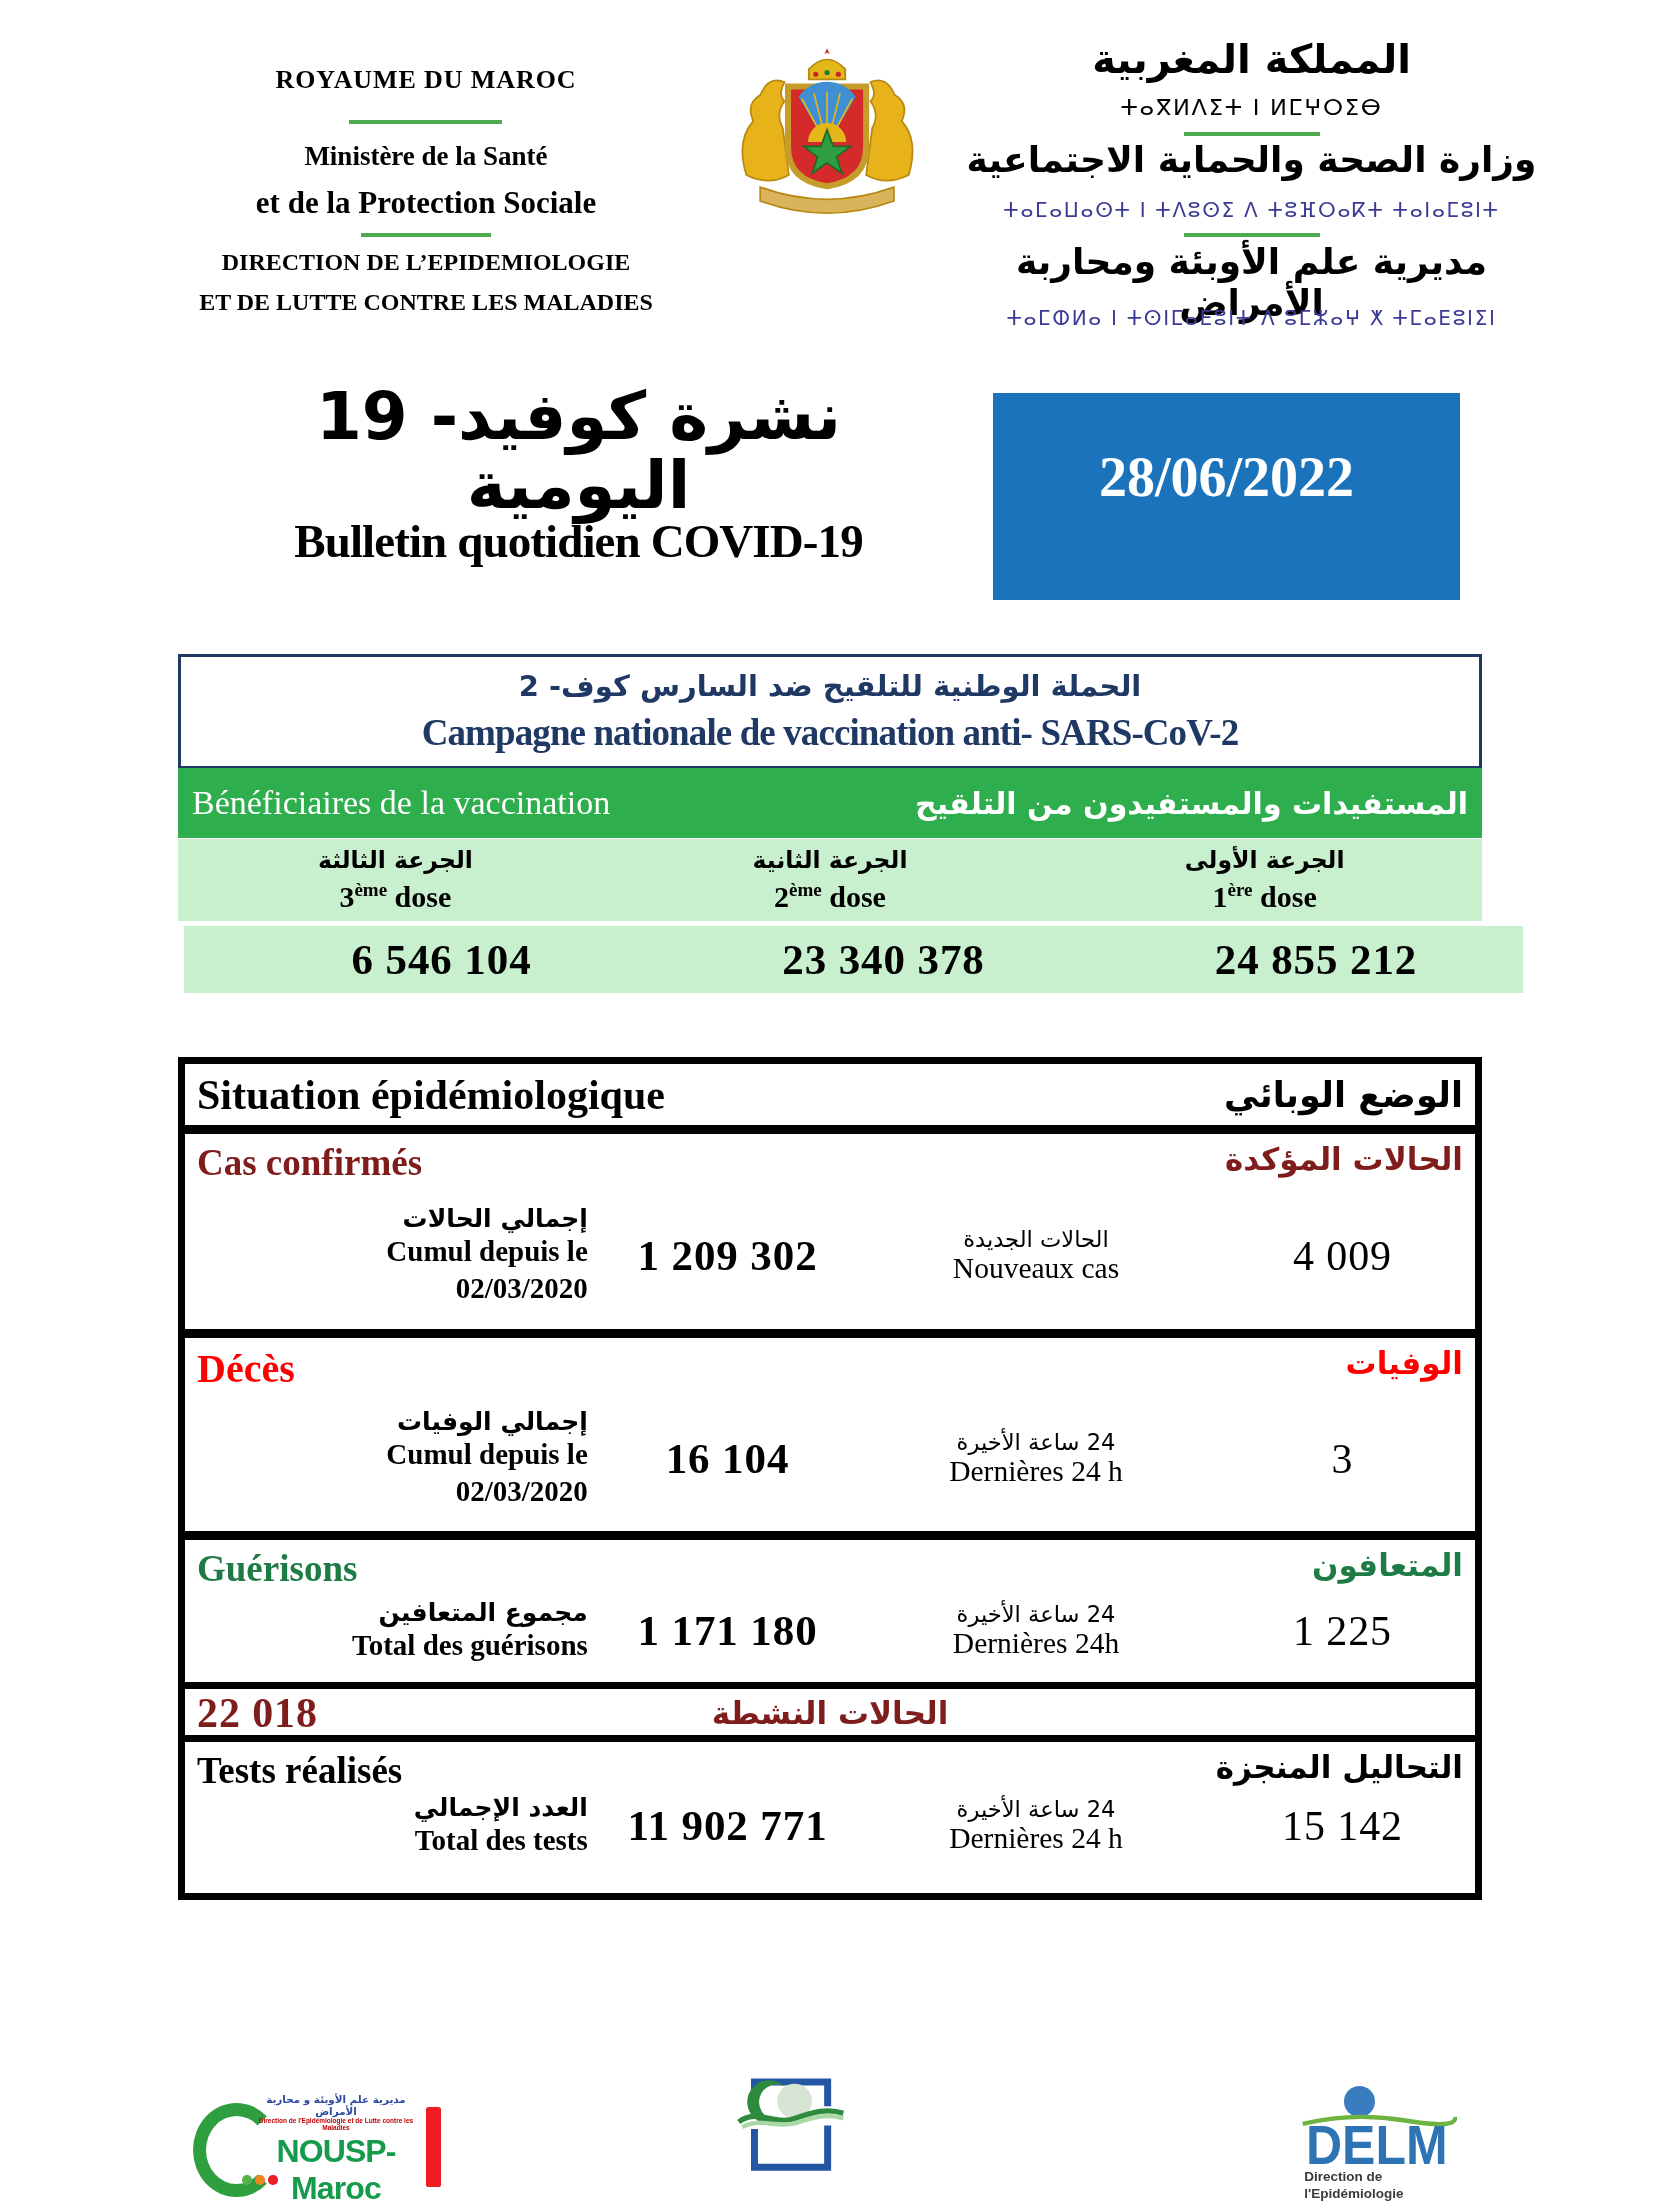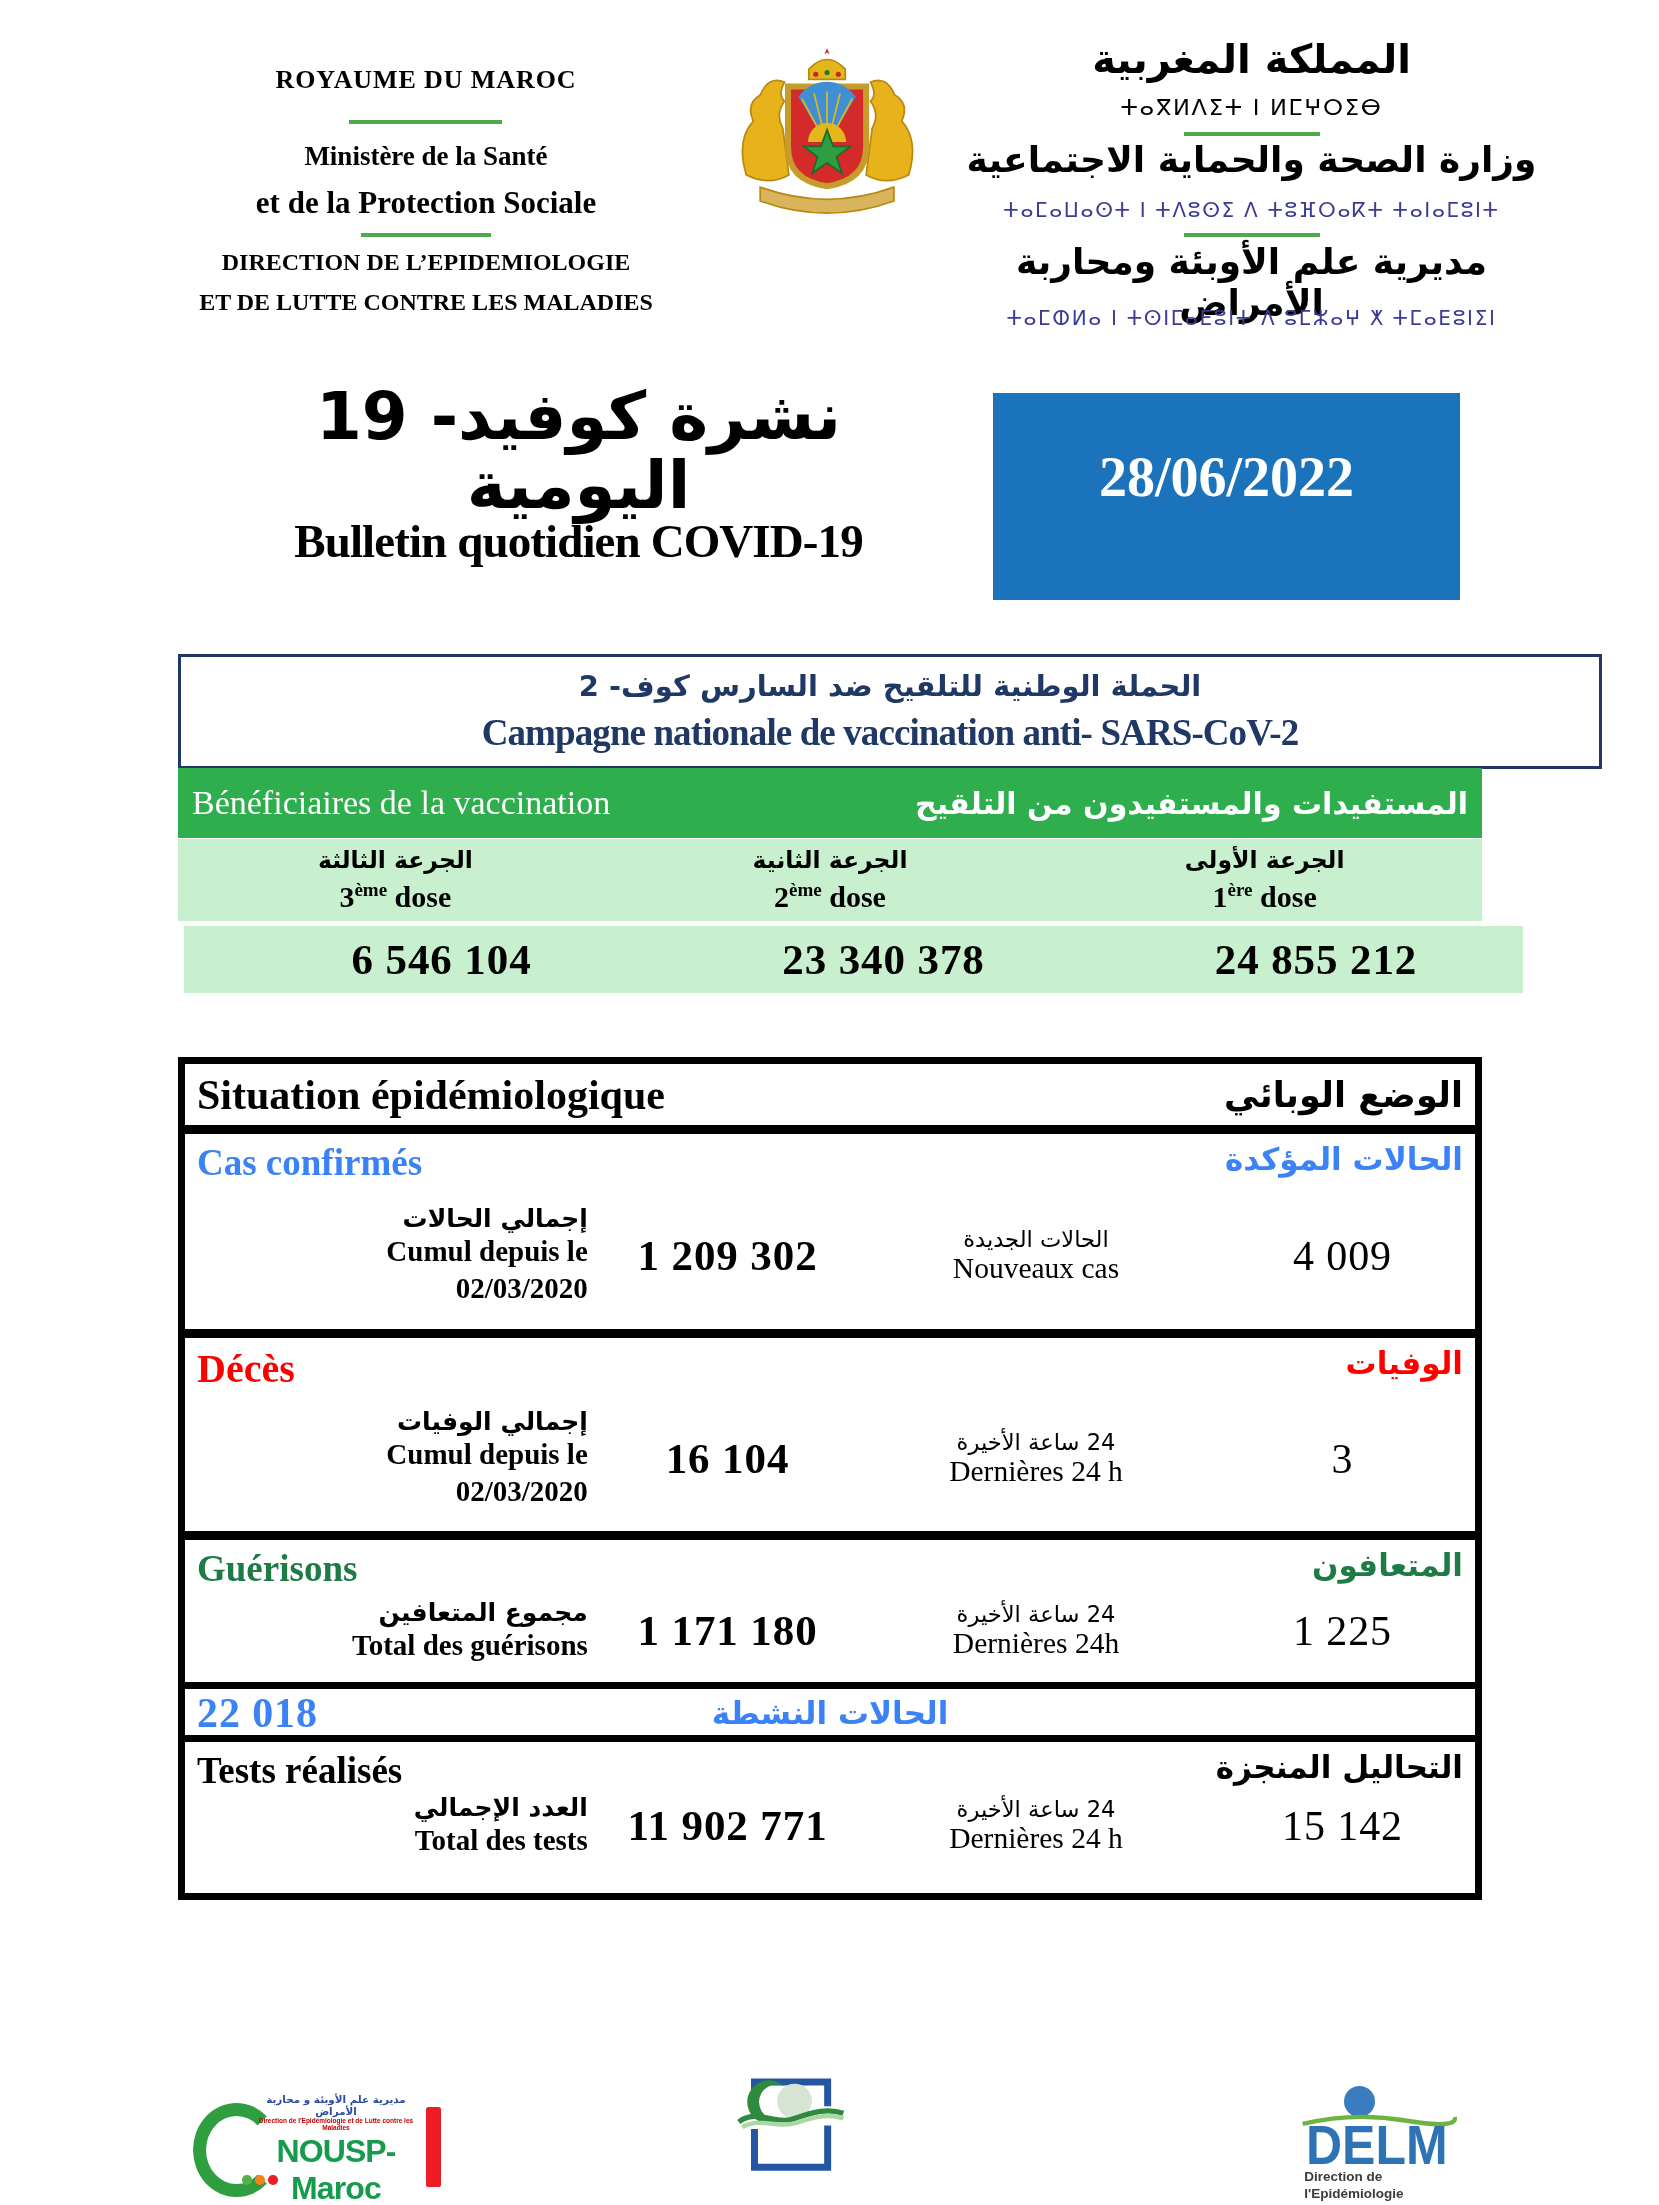--- a/index.html
+++ b/index.html
@@ -32,21 +32,21 @@
   .hr-dirtif{position:absolute;top:282px;left:0;width:100%;text-align:center;font-size:20px;color:#3B3B96;}
 
   
   .title-ar{left:196px;top:382px;width:765px;text-align:center;font-size:66px;font-weight:bold;line-height:1.05;}
   .title-fr{left:196px;top:514px;width:765px;text-align:center;font-size:47px;font-weight:bold;letter-spacing:-0.9px;}
   .date-box{left:993px;top:393px;width:467px;height:207px;background:#1B74BB;display:flex;align-items:center;justify-content:center;}
   .date-txt{color:#fff;font-size:56px;font-weight:bold;margin-bottom:40px;
             font-family:"Liberation Serif",serif;}
 
   
-  .vacc-box{left:178px;top:654px;width:1424px;height:115px;border:3.5px solid #1F3864;box-sizing:border-box;
+  .vacc-box{left:178px;top:654px;width:1304px;height:115px;border:3.5px solid #1F3864;box-sizing:border-box;
             display:flex;flex-direction:column;align-items:center;justify-content:center;}
   .vacc-ar{color:#1F3864;font-size:29px;font-weight:bold;margin-bottom:8.7px;}
   .vacc-fr{color:#1F3864;font-size:37px;font-weight:bold;letter-spacing:-0.9px;}
   .green-bar{left:178px;top:768px;width:1304px;height:70px;background:#2FAE4D;box-sizing:border-box;
              display:flex;align-items:center;justify-content:space-between;padding:0 14px;}
   .gb-fr{color:#fff;font-size:34px;}
   .gb-ar{color:#fff;font-size:30px;font-weight:bold;}
   .dose-band{left:178px;top:839px;width:1304px;height:82px;background:#C8F0CE;display:grid;
              grid-template-columns:1fr 1fr 1fr;}
   .dose-col{display:flex;flex-direction:column;align-items:center;justify-content:center;}
@@ -65,21 +65,21 @@
             padding:0 12px;box-sizing:border-box;}
   .rh-fr{font-size:42px;font-weight:bold;}
   .rh-ar{font-size:35px;font-weight:bold;}
   .sec{position:relative;border-bottom:9.6px solid #000;box-sizing:border-box;}
   .sec-conf{height:204px;}
   .sec-death{height:202px;}
   .sec-rec{height:149px;border-bottom-width:7.8px;}
   .sec-tests{height:135px;border-bottom:none;}
   .t-fr{position:absolute;top:7px;left:12px;font-size:37px;font-weight:bold;}
   .t-ar{position:absolute;top:7px;right:12px;font-size:31px;font-weight:bold;}
-  .navy{color:#3b82f6;} .red{color:#FF0000;} .green{color:#1E7B45;}
+  .navy{color:#7f1d1d;} .red{color:#FF0000;} .green{color:#1E7B45;}
   .sgrid{position:absolute;left:0;right:0;top:54px;bottom:5.2px;display:grid;
          grid-template-columns:408px 269px 348px 1fr;align-items:center;}
   .sec-rec .sgrid{top:45px;} .sec-tests .sgrid{top:38px;}
   .c1{text-align:right;padding-right:5.2px;}
   .c1 .l-ar{font-size:25px;font-weight:bold;}
   .c1 .l-fr{font-size:29px;font-weight:bold;line-height:1.3;}
   .val-b{font-size:43px;font-weight:bold;text-align:center;letter-spacing:0.9px;}
   .c3{text-align:center;}
   .c3 .l-ar{font-size:22.6px;}
   .c3 .l-fr{font-size:29.5px;}

